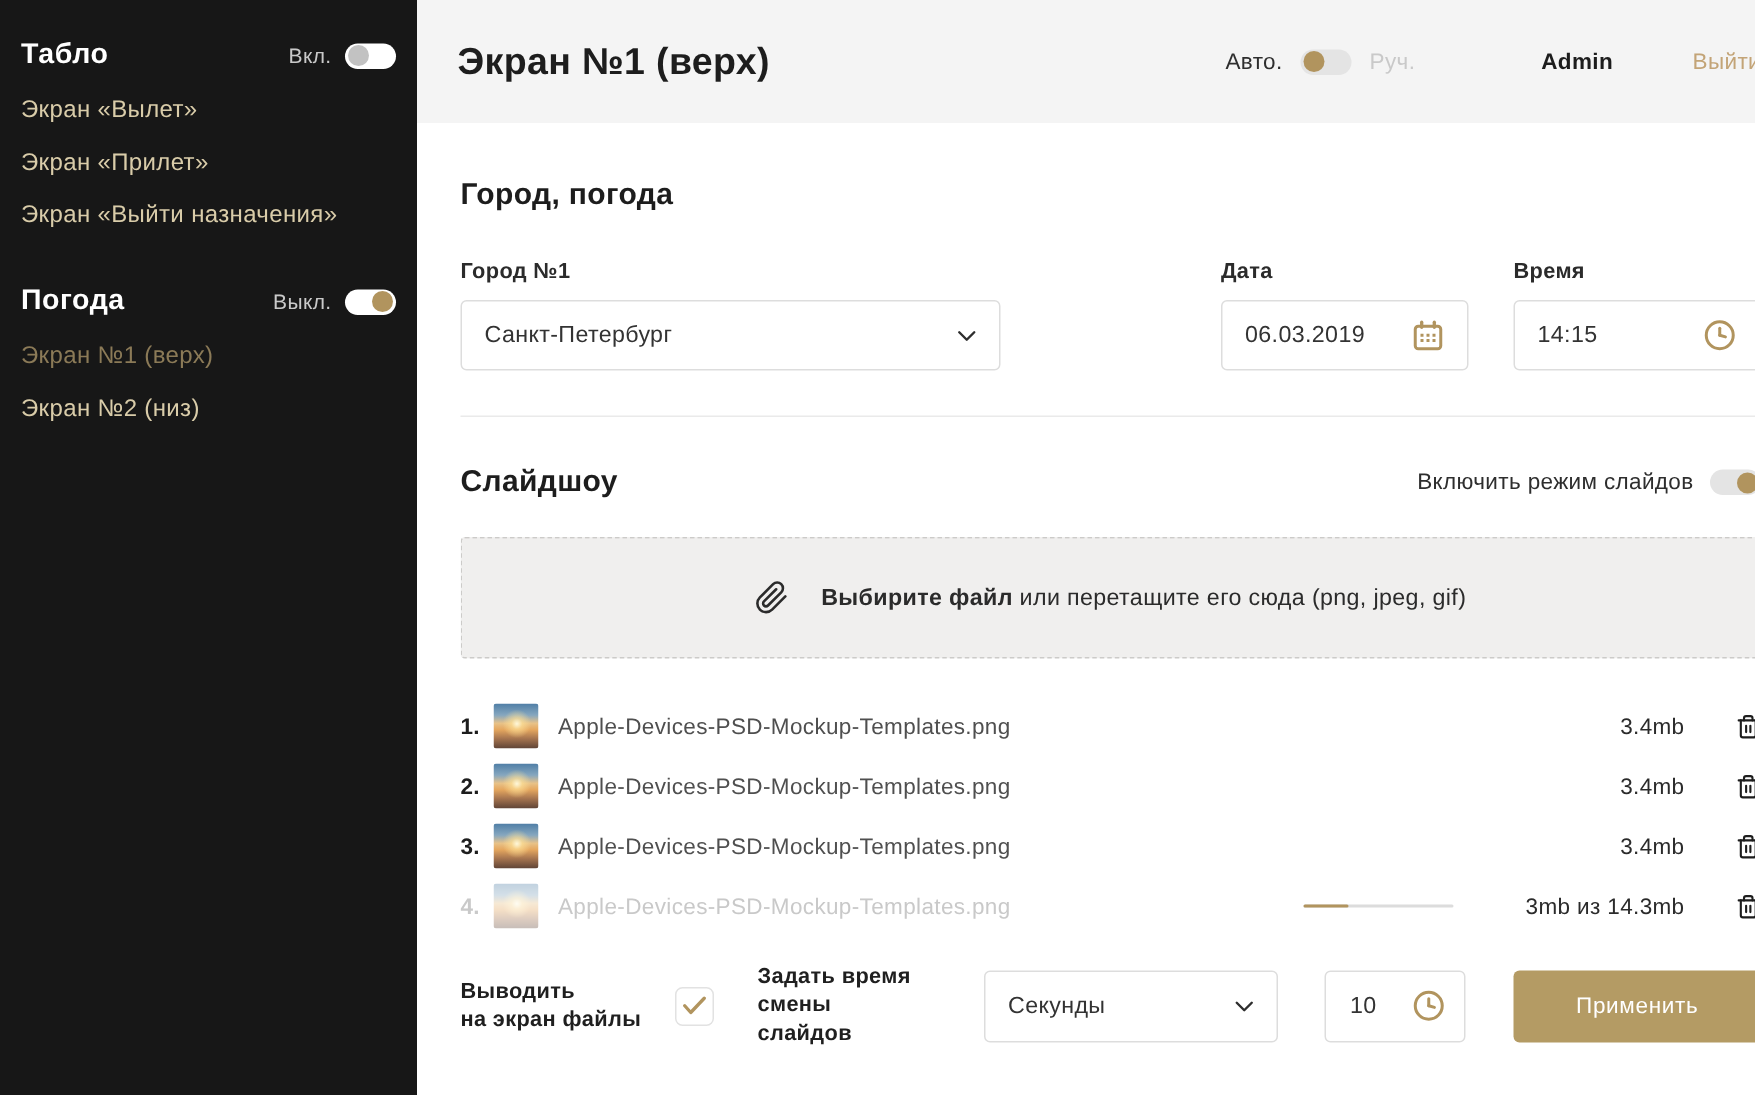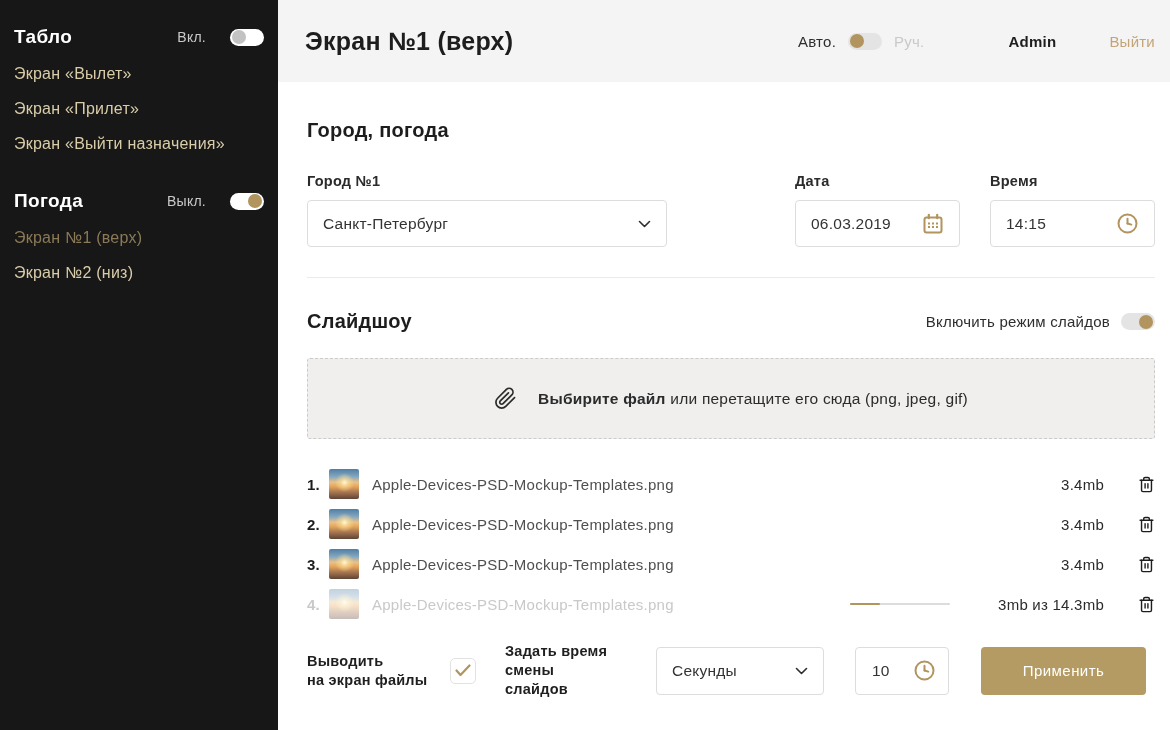--- a/index.html
+++ b/index.html
@@ -4,21 +4,21 @@
 <style>
   * { margin:0; padding:0; box-sizing:border-box; }
   html,body { width:1170px; height:730px; }
   body { font-family:"Liberation Sans", sans-serif; letter-spacing:.015em; background:#fff; overflow:hidden; }
   .app { display:flex; width:1170px; height:730px; }
 
   
   .sidebar { width:278px; min-width:278px; height:100%; background:#171717; padding:25px 14px 0 14px; }
   .side-head { display:flex; align-items:center; justify-content:space-between; height:24px; }
   .side-title { font-size:19px; font-weight:bold; color:#ffffff; letter-spacing:.02em; }
-  .toggle-wrap { display:flex; align-items:center; gap:24px; }
+  .toggle-wrap { display:flex; align-items:center; gap:9px; }
   .toggle-label { font-size:14px; color:#c9c9c9; }
   .nav { margin-top:7px; margin-bottom:28px; }
   .nav-item { display:flex; align-items:center; height:35px; font-size:16px; color:#d9cca9; cursor:pointer; }
   .nav-item.active { color:#8b7a57; }
 
   
   .toggle { position:relative; width:34px; height:17px; border-radius:9px; background:#e4e4e4; display:inline-block; cursor:pointer; flex:none; }
   .sidebar .toggle { background:#fff; }
   .toggle .knob { position:absolute; top:1.5px; left:2px; width:14px; height:14px; border-radius:50%; background:#b1945e; }
   .toggle.on .knob { left:18px; }
@@ -73,21 +73,21 @@
   .file-row.uploading .fnum, .file-row.uploading .fname { color:#c9c9c9; }
   .file-row.uploading .thumb { opacity:.35; }
 
   .bottom-bar { display:flex; align-items:center; margin-top:18px; }
   .blabel { font-size:14.5px; font-weight:bold; color:#1f1f1f; line-height:19px; }
   .l1 { width:143px; }
   .checkbox { width:26px; height:26px; border:1px solid #e2e2e2; border-radius:5px; background:#fff; display:flex; align-items:center; justify-content:center; color:#b1945e; cursor:pointer; margin-right:29px; flex:none; }
   .checkbox .check { display:none; }
   .checkbox.checked .check { display:flex; }
   .l2 { width:151px; }
-  .f-unit { width:168px; height:48px; }
+  .f-unit { width:196px; height:48px; }
   .f-interval { width:94px; height:48px; margin-left:31px; padding:0 12px 0 16px; }
   .apply-btn { width:165px; height:48px; margin-left:32px; border:none; border-radius:4px; background:#b49b64; color:#ffffff; font-family:inherit; font-size:15px; font-weight:normal; letter-spacing:.03em; cursor:pointer; }
 </style>
 </head>
 <body>
 
 <div class="app">
 
   <aside class="sidebar">
     <div class="side-head">

